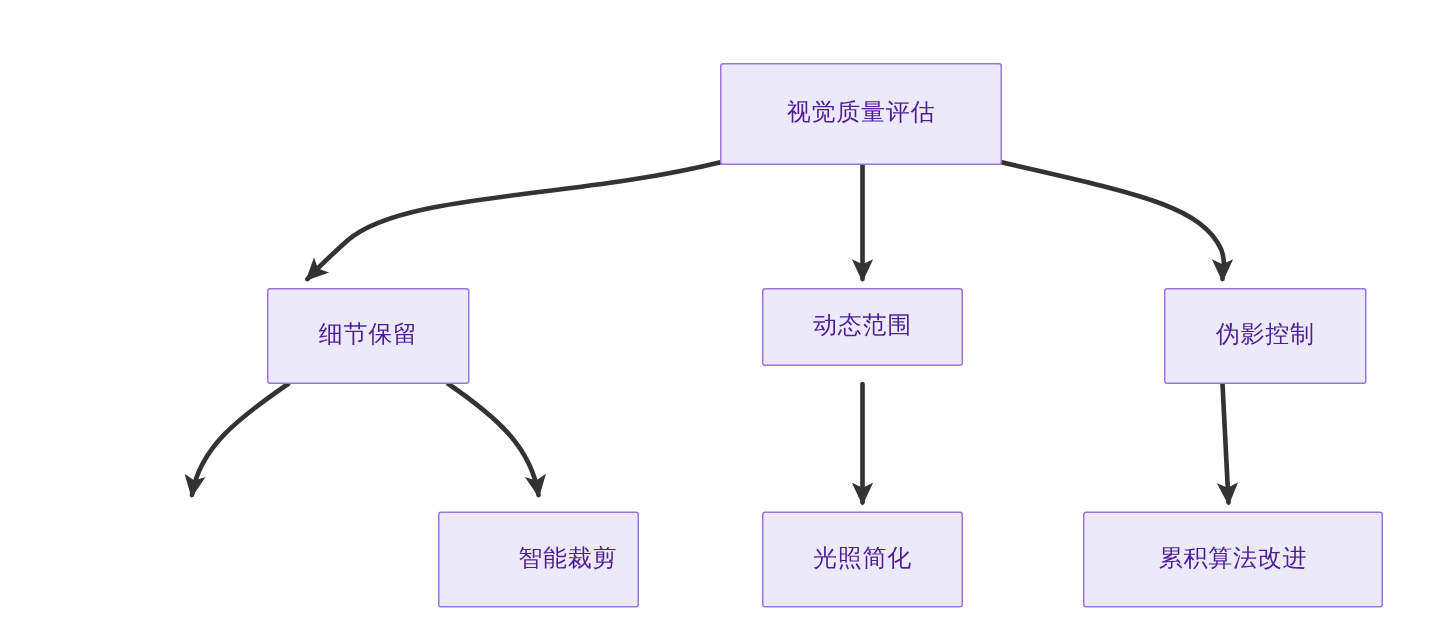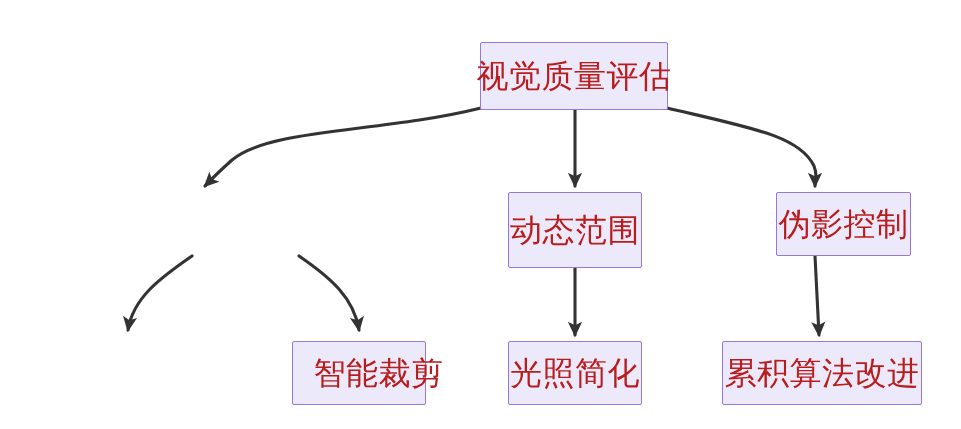--- a/index.html
+++ b/index.html
@@ -30,31 +30,31 @@
     background: #ece9fb;
     border: 1.6px solid #9a76d8;
     border-radius: 2px;
     display: flex;
     align-items: center;
     justify-content: center;
     z-index: 2;
   }
   .node-label {
     font-family: "Liberation Sans", "DejaVu Sans", sans-serif;
-    font-size: 32px;
+    font-size: 16px;
     line-height: 1;
-    color: #b91c1c;
+    color: #4c1d95;
     white-space: nowrap;
     letter-spacing: 0.5px;
   }
   
   #node-root      { left: 480px; top: 42px;  width: 188px; height: 68px; }
   
   #node-detail    { left: 178px; top: 192px; width: 135px; height: 64px; }
-  #node-dynamic   { left: 508px; top: 192px; width: 134px; height: 76px; }
+  #node-dynamic   { left: 508px; top: 192px; width: 134px; height: 52px; }
   #node-artifact  { left: 776px; top: 192px; width: 135px; height: 64px; }
   
   #node-hier      { left: 45px;  top: 341px; width: 167px; height: 64px; }
   #node-crop      { left: 292px; top: 341px; width: 134px; height: 64px; padding-left: 39px; }
   #node-light     { left: 508px; top: 341px; width: 134px; height: 64px; }
   #node-accum     { left: 722px; top: 341px; width: 200px; height: 64px; }
 </style>
 </head>
 <body>
 
@@ -79,20 +79,23 @@
 
     <path d="M 575 256 L 575 335" fill="none" stroke="#333333" stroke-width="3.1" stroke-linecap="round" marker-end="url(#arrowhead)"></path>
 
     <path d="M 815 256 L 819 335" fill="none" stroke="#333333" stroke-width="3.1" stroke-linecap="round" marker-end="url(#arrowhead)"></path>
   </svg>
 
   <div class="node" id="node-root">
     <span class="node-label">视觉质量评估</span>
   </div>
 
+  <div class="node" id="node-detail">
+    <span class="node-label">细节保留</span>
+  </div>
 
   <div class="node" id="node-dynamic">
     <span class="node-label">动态范围</span>
   </div>
 
   <div class="node" id="node-artifact">
     <span class="node-label">伪影控制</span>
   </div>
 
 

